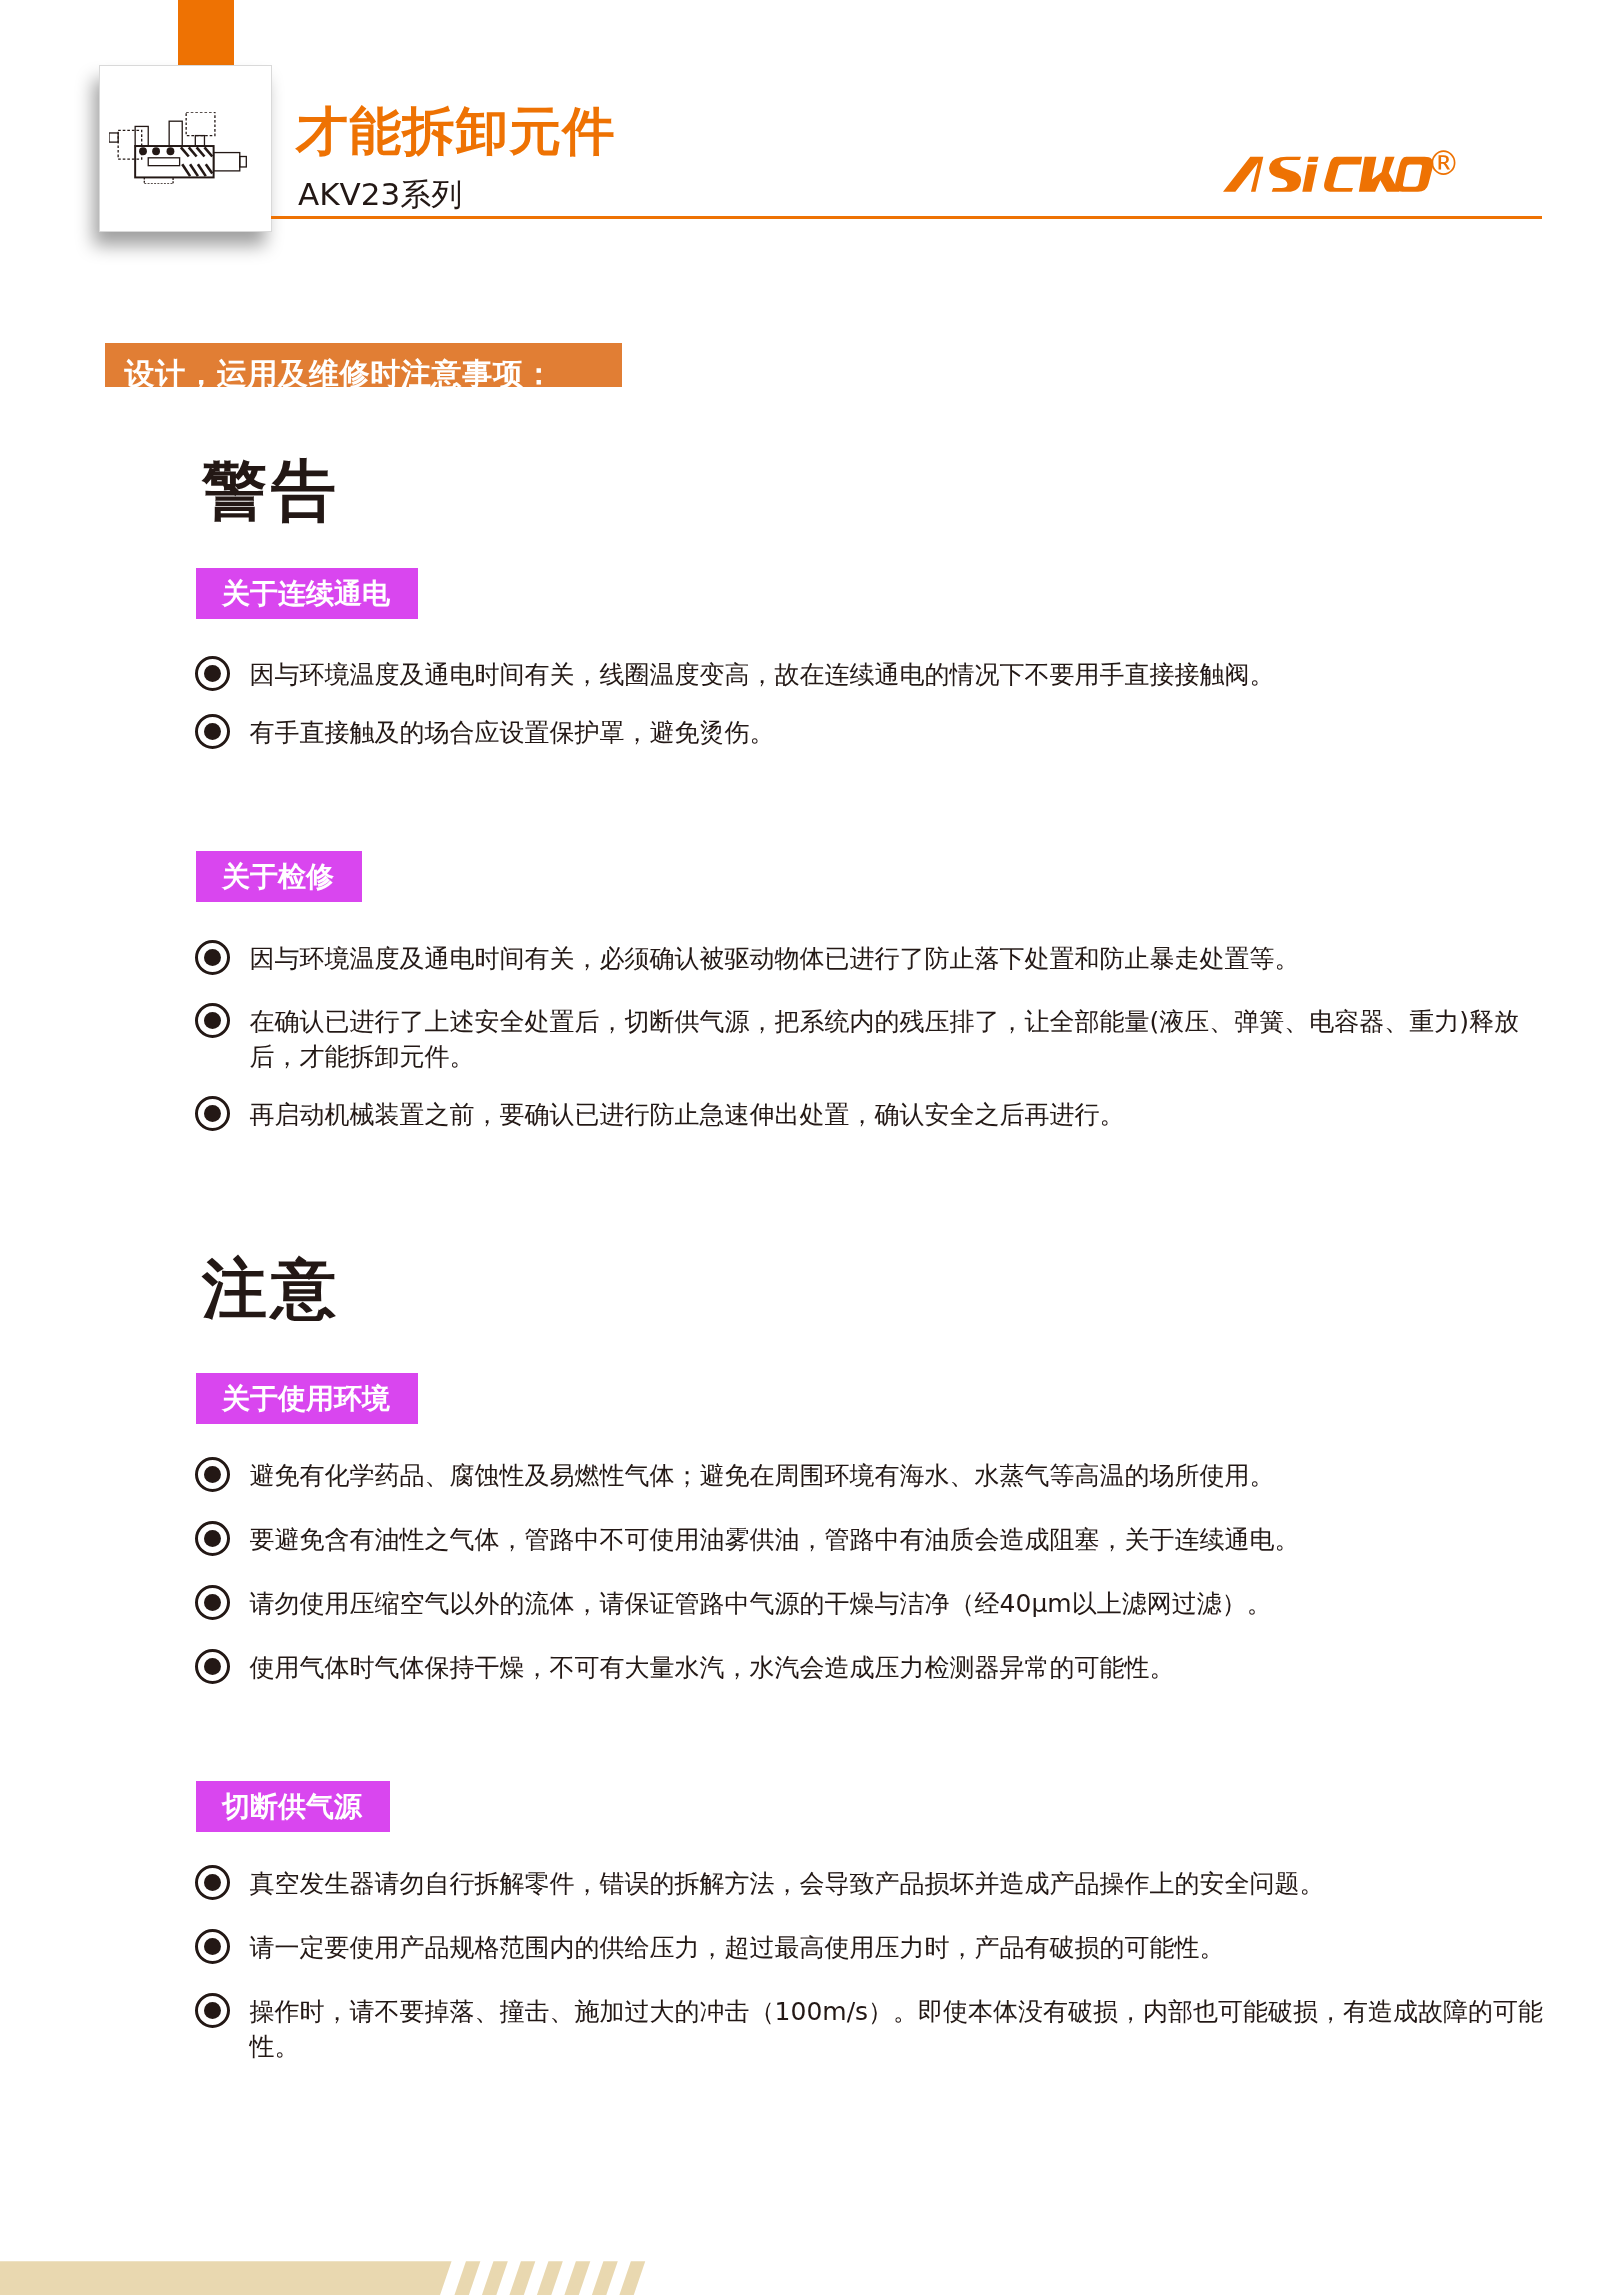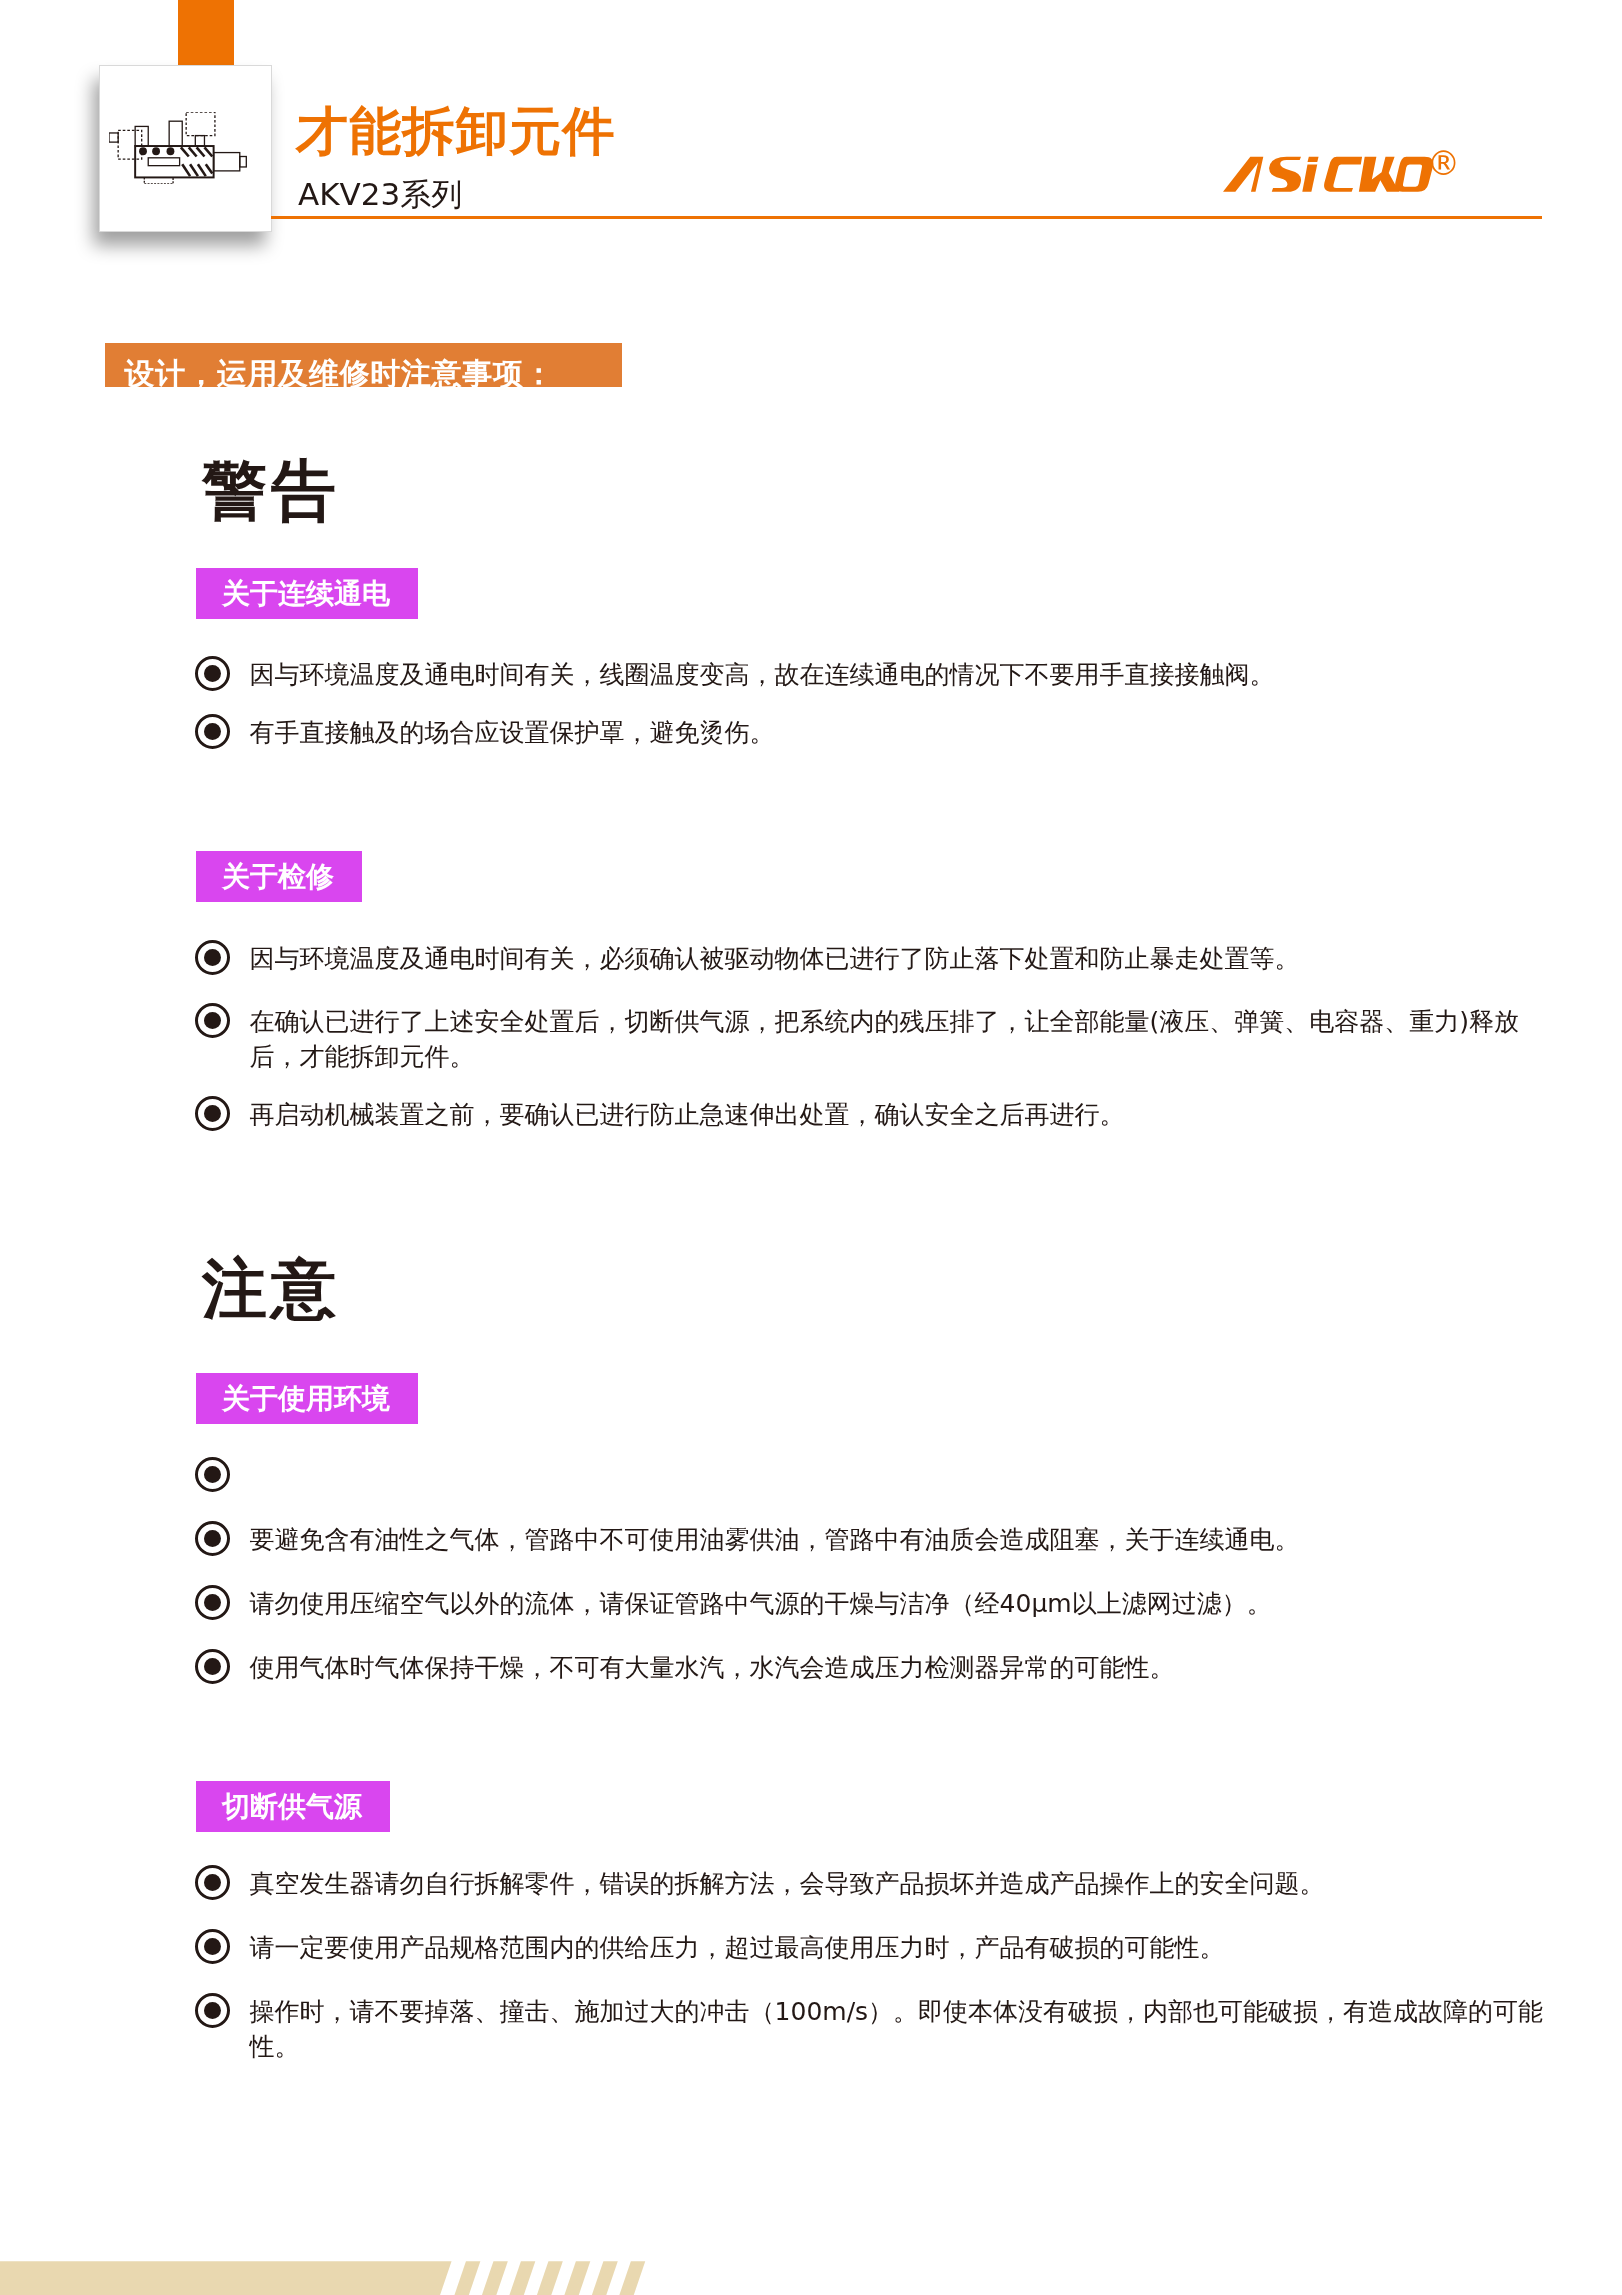--- a/index.html
+++ b/index.html
@@ -264,20 +264,21 @@
   <span class="bullet"></span>
   <span class="item-text">再启动机械装置之前，要确认已进行防止急速伸出处置，确认安全之后再进行。</span>
 </div>
 
 <div class="big-heading" style="top:1256px;">注意</div>
 
 <div class="tag" style="top:1373px;">关于使用环境</div>
 
 <div class="item" style="top:1458px;">
   <span class="bullet"></span>
+  <span class="item-text">避免有化学药品、腐蚀性及易燃性气体；避免在周围环境有海水、水蒸气等高温的场所使用。</span>
 </div>
 <div class="item" style="top:1522px;">
   <span class="bullet"></span>
   <span class="item-text">要避免含有油性之气体，管路中不可使用油雾供油，管路中有油质会造成阻塞，关于连续通电。</span>
 </div>
 <div class="item" style="top:1586px;text-align:center;">
   <span class="bullet"></span>
   <span class="item-text">请勿使用压缩空气以外的流体，请保证管路中气源的干燥与洁净（经40μm以上滤网过滤）。</span>
 </div>
 <div class="item" style="top:1650px;">

